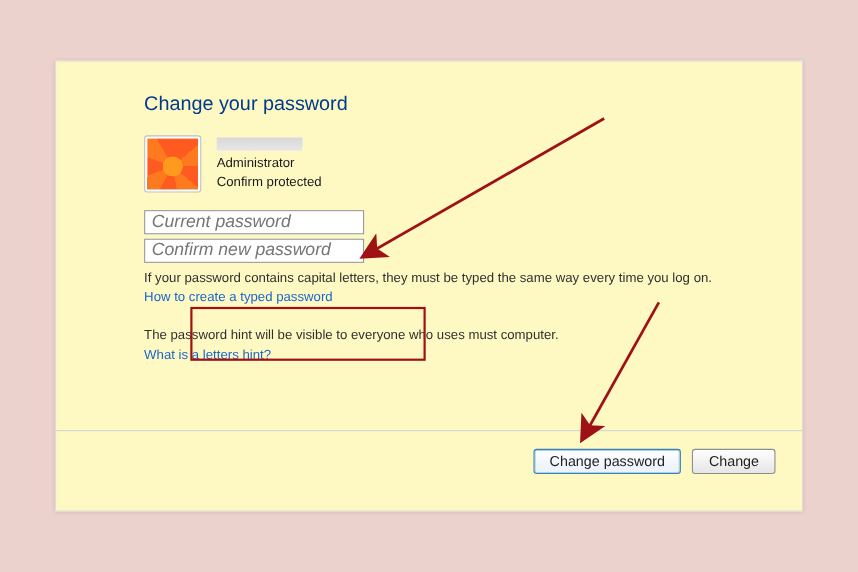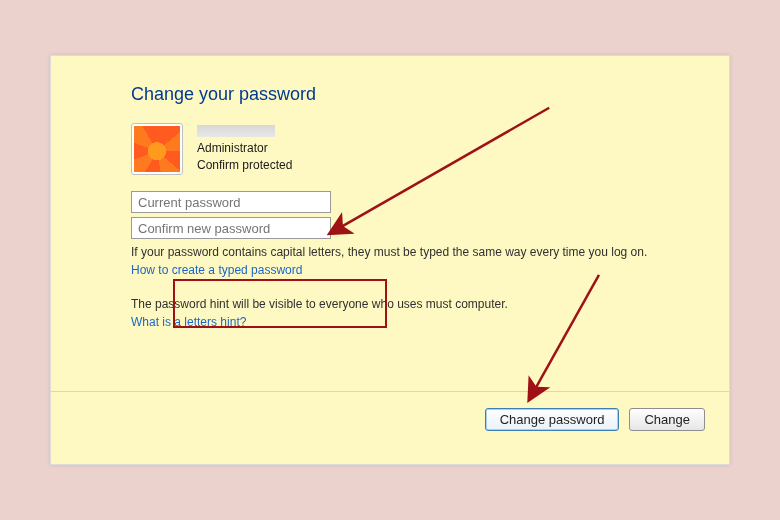--- a/index.html
+++ b/index.html
@@ -66,24 +66,25 @@
     background:linear-gradient(#d8d8d8,#e7e7e7);
     filter:blur(.6px);
     margin-bottom:3px;
   }
   .pw-field{
     display:block;
     width:200px;
     height:22px;
     border:1px solid #9a9a9a;
     padding:2px 6px;
-    font-size:13px;
+    font-size:16px;
     color:#8a8a8a;
     background:#fff;
     margin-bottom:4px;
+    font-style:italic;
   }
   .caps-note{margin-top:6px;color:#303030}
   .link{color:#1a66cc;text-decoration:none;display:inline-block;margin-top:4px;cursor:pointer}
   .hint-block{margin-top:20px}
   .hint-note{margin-top:6px;color:#303030}
   .sep{
     position:absolute; left:0; right:0; top:335px;
     height:1px; background:#d4d4d4;
   }
   .btn-row{

